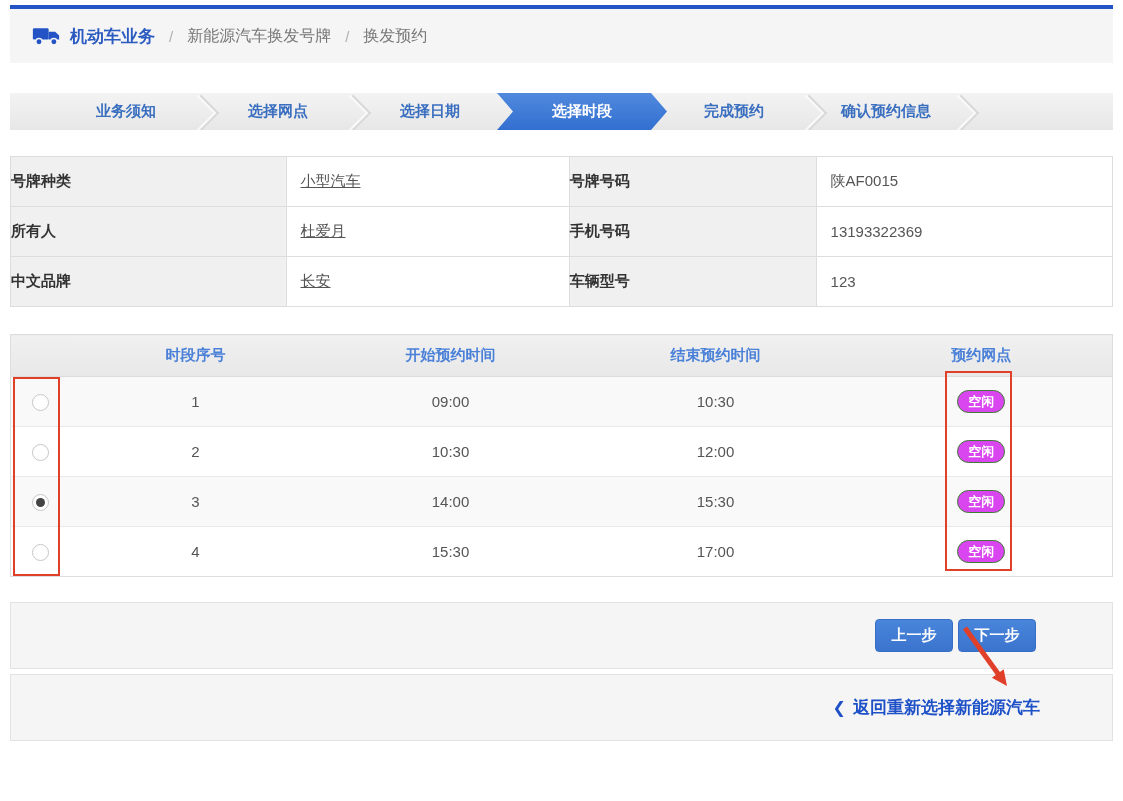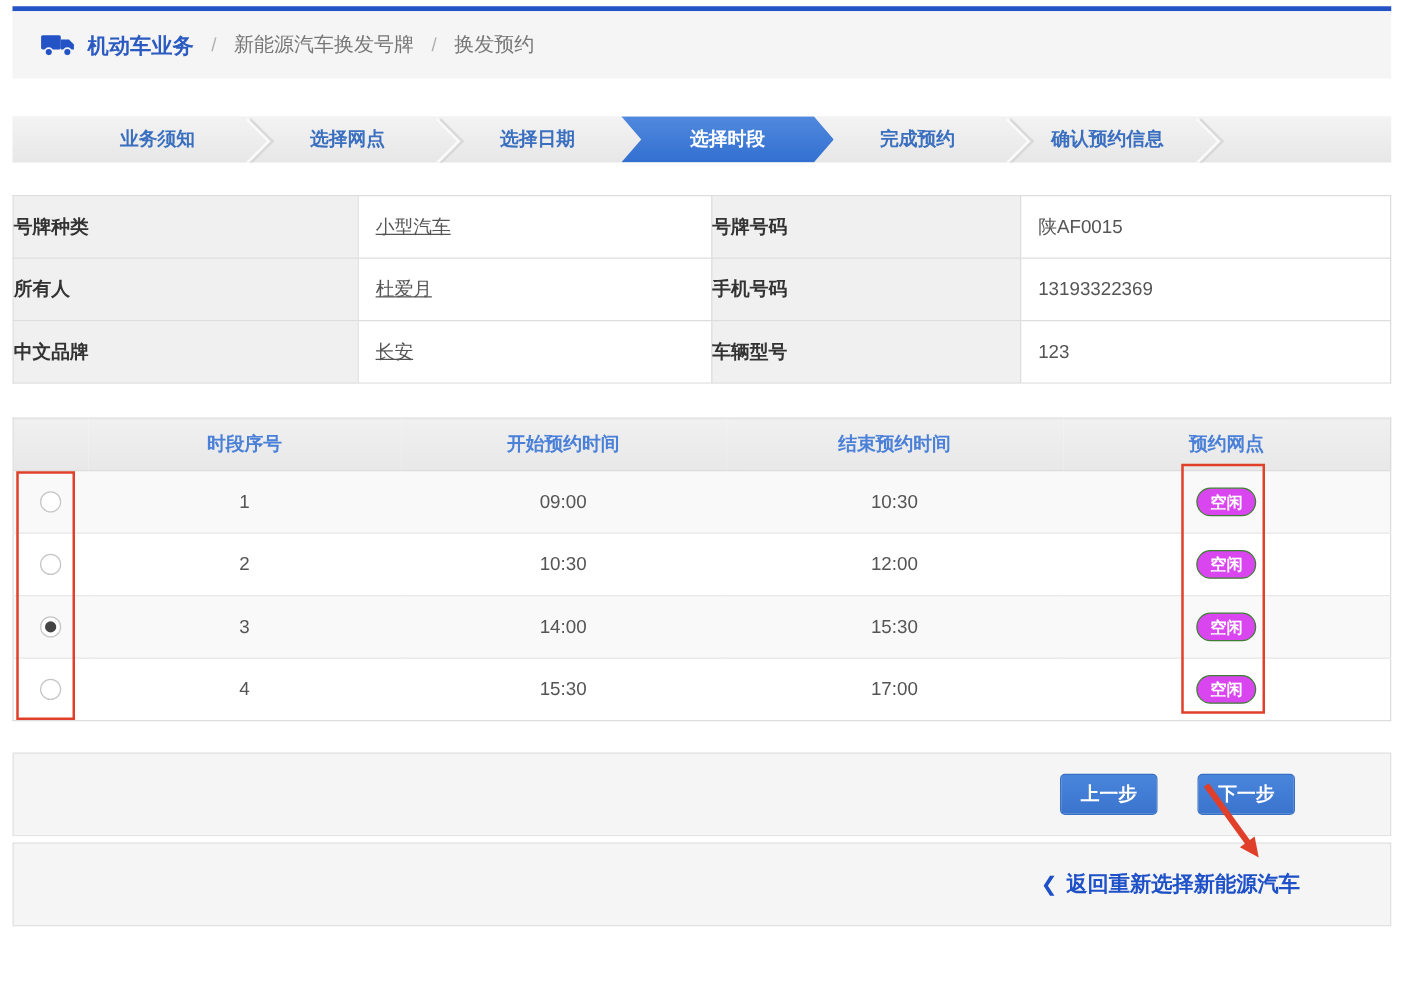--- a/index.html
+++ b/index.html
@@ -123,21 +123,21 @@
   }
   .annot-rect.r1 { left: 3px;  top: 43px; width: 47px;  height: 199px; }
   .annot-rect.r2 { left: 935px; top: 37px; width: 67px; height: 200px; }
   .annot-arrow { position: absolute; z-index: 6; pointer-events: none; }
 
   
   .panel {
     height: 67px; background: #f5f5f5; border: 1px solid #e2e2e2;
     display: flex; align-items: center; justify-content: flex-end;
   }
-  .panel.buttons { padding-right: 76px; gap: 32px; }
+  .panel.buttons { padding-right: 76px; gap: 5px; }
   .btn {
     width: 78px; height: 33px;
     background: linear-gradient(180deg, #4a85dc, #3a74cd);
     border: 1px solid #376fc4; border-radius: 4px;
     color: #fff; font-size: 15px; font-weight: bold;
     cursor: pointer; font-family: inherit;
   }
   .panel.footer-link { padding-right: 72px; }
   .back-link {
     color: #1e50c8; font-weight: bold; font-size: 17px;

